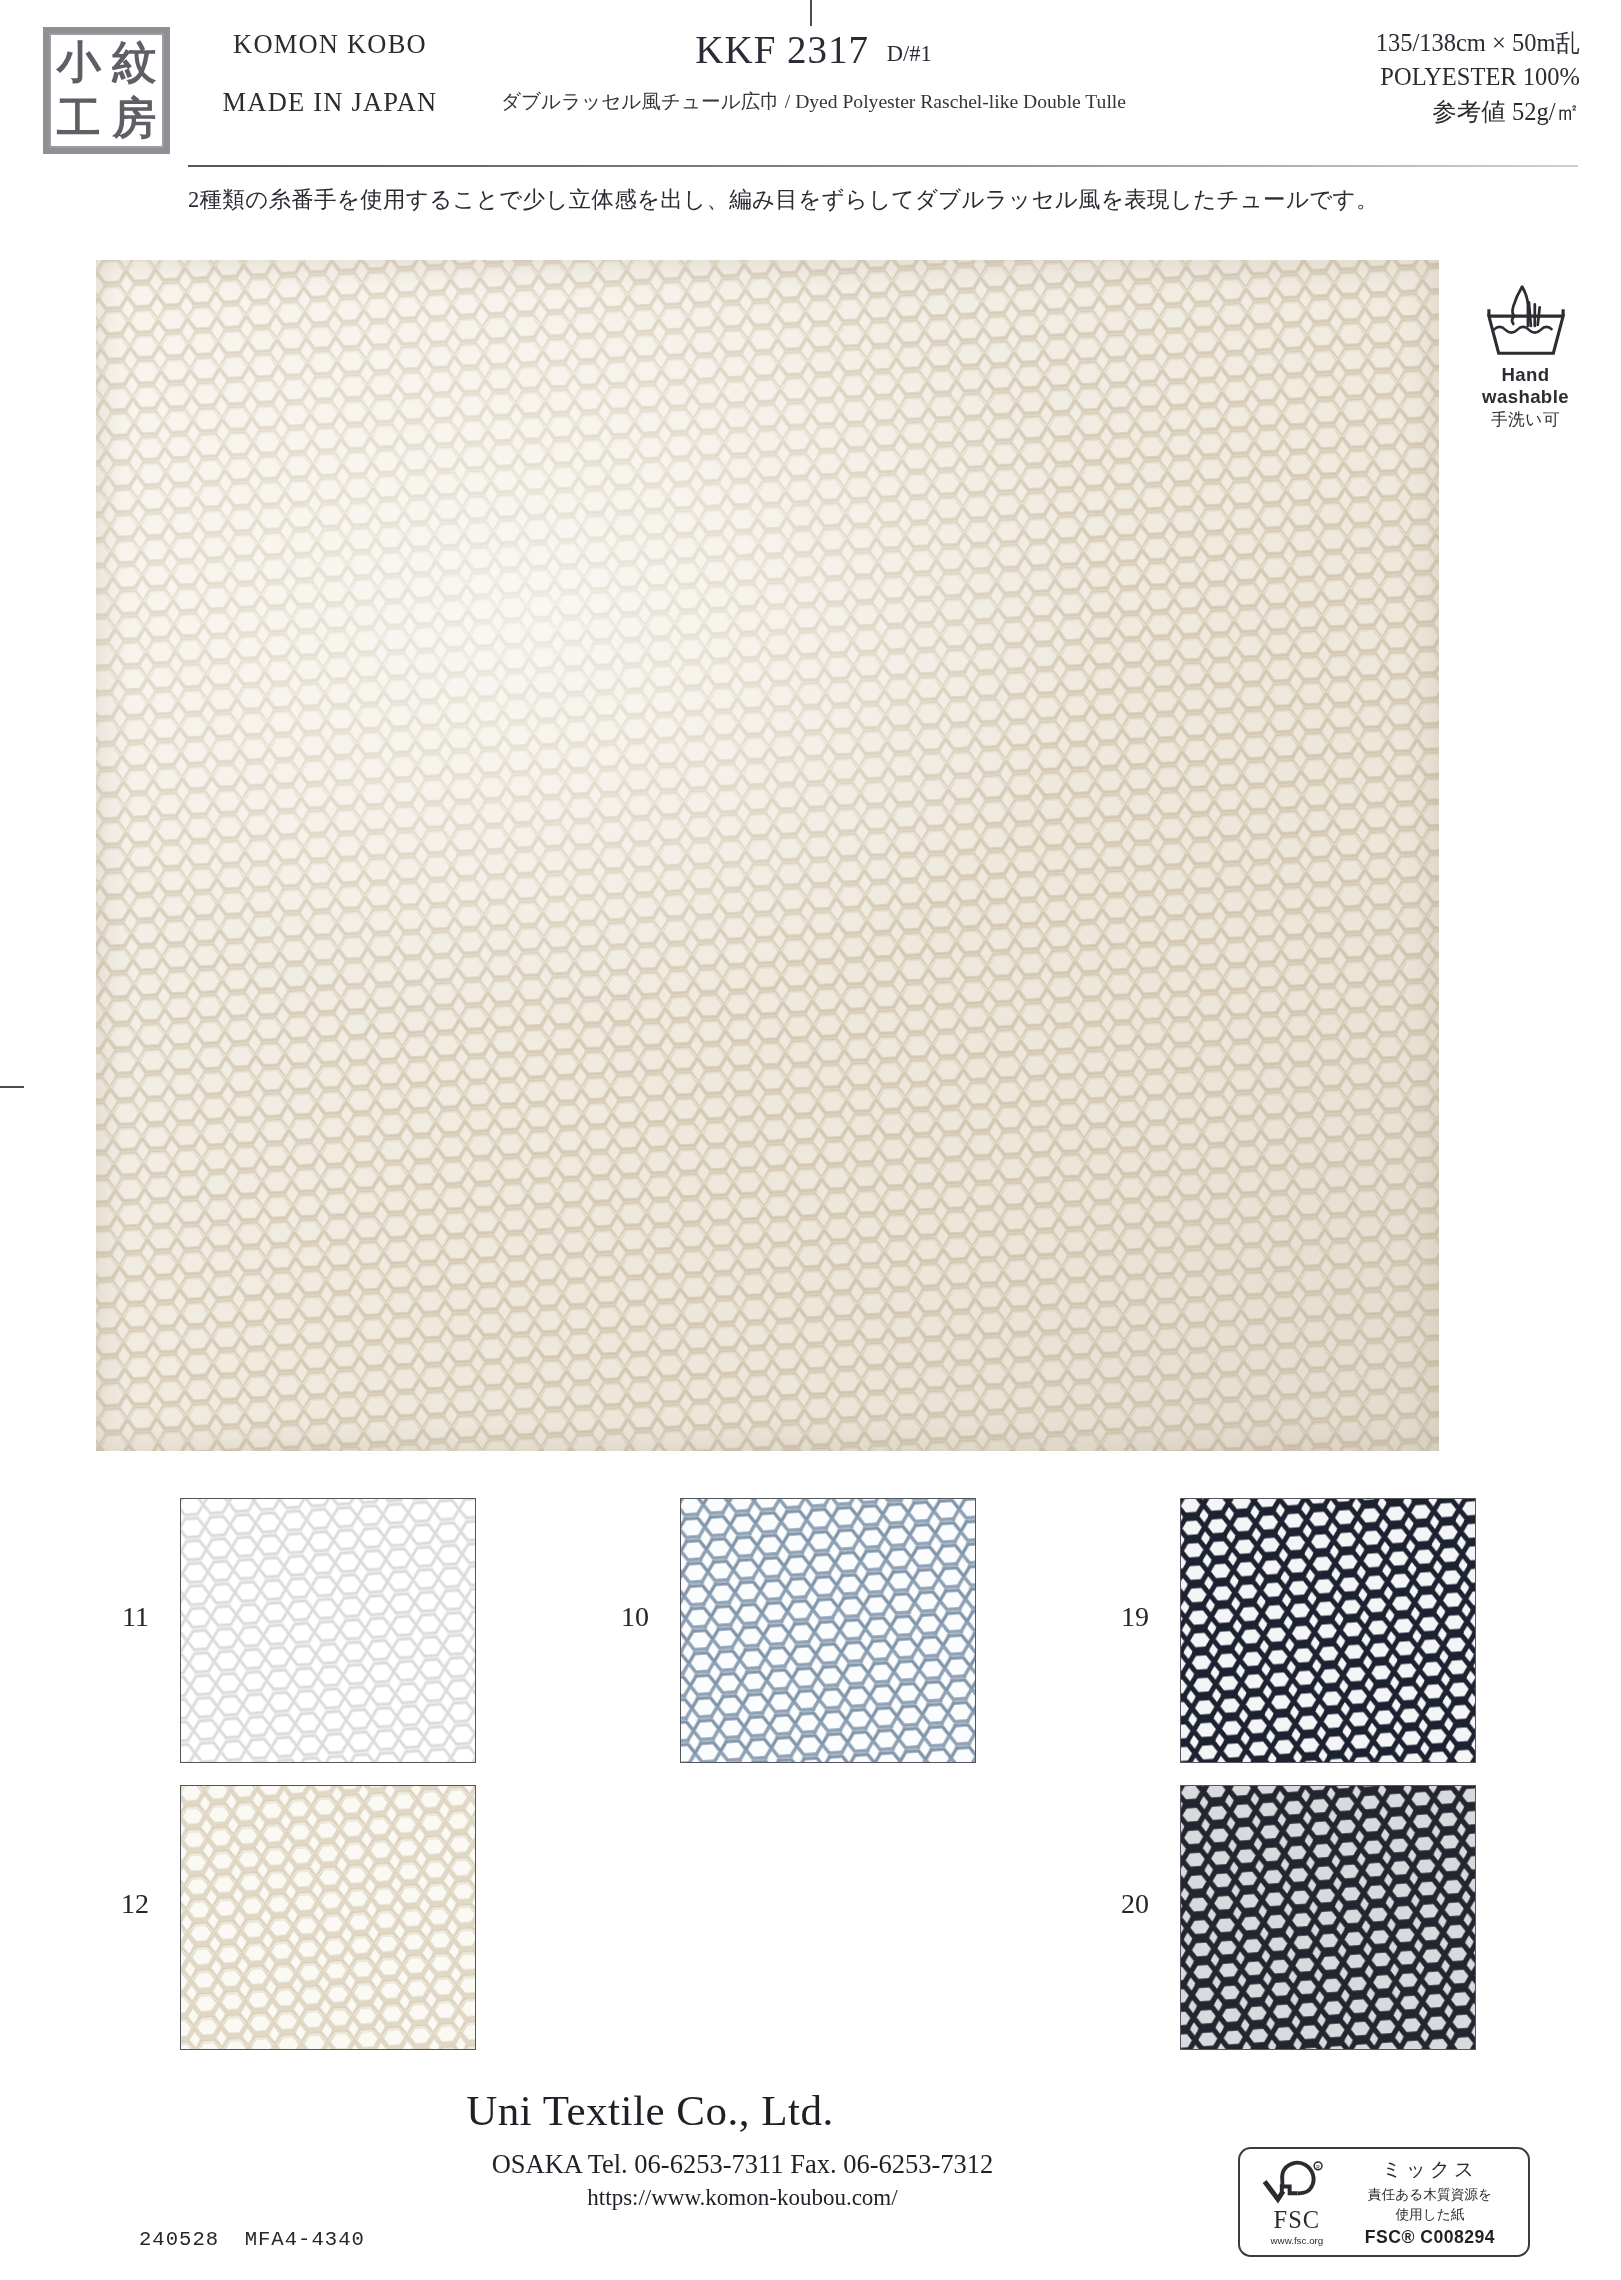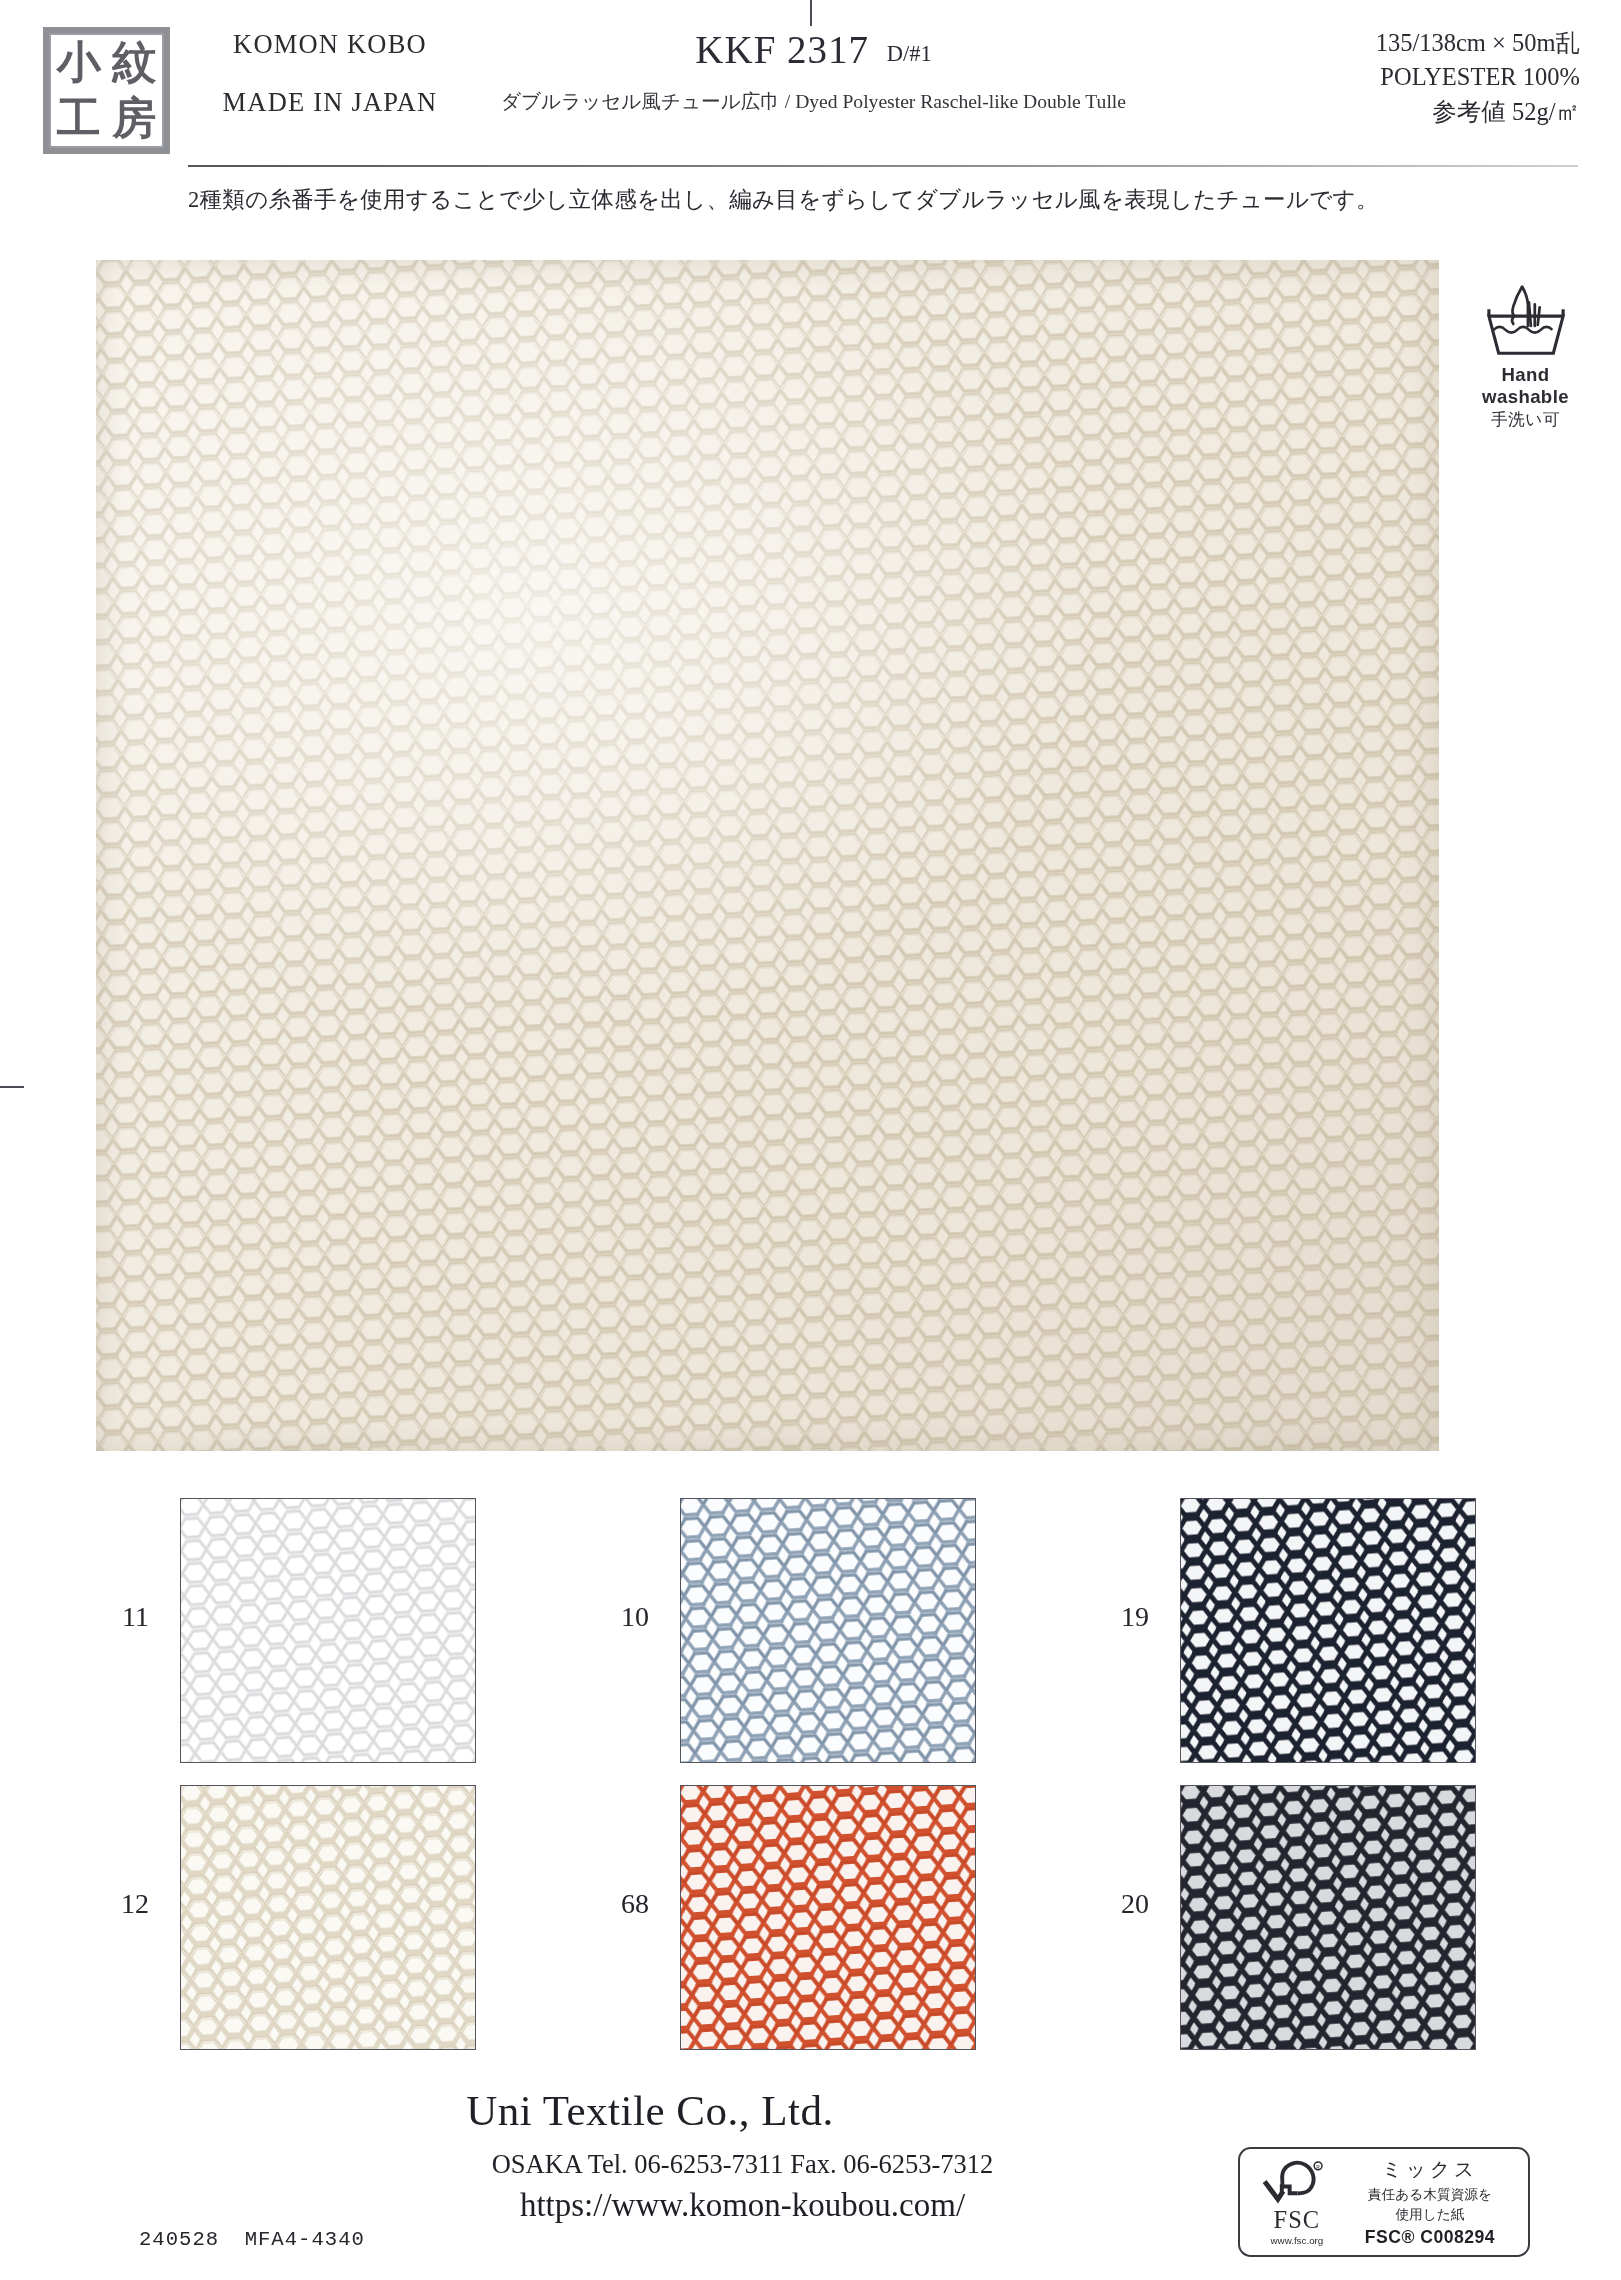--- a/index.html
+++ b/index.html
@@ -269,21 +269,21 @@
     position: absolute;
     left: 0;
     top: 61px;
     width: 1485px;
     text-align: center;
     font-size: 26.5px;
     line-height: 1.34;
     color: #1f1f26;
   }
   .contact div { white-space: nowrap; }
-  .contact .url { font-size: 33px; }
+  .contact .url { font-size: 23px; }
 
   .docnum {
     position: absolute;
     left: 139px;
     top: 2228px;
     font-family: "Liberation Mono", "DejaVu Sans Mono", monospace;
     font-size: 20.6px;
     color: #26262c;
     letter-spacing: 1px;
     white-space: nowrap;
@@ -525,42 +525,20 @@
             <g fill="none" stroke="#fffdf7" stroke-width="1" stroke-linecap="round" opacity="0.9">
               <path d="M1 11 L7.5 3 L19.5 3 L26 11"></path>
             </g>
           </pattern>
         </defs>
         <rect width="310" height="278" fill="url(#m12)"></rect>
       </svg>
     </div>
   </div>
 
-  <div class="swatch-cell" style="left:500px; top:287px;">
-    <div class="swatch-num">68</div>
-    <div class="swatch-img">
-      <svg class="swatch-tex" width="304" height="272" viewBox="0 0 310 278" preserveAspectRatio="none">
-        <defs>
-          <pattern id="m68" width="26" height="23" patternUnits="userSpaceOnUse" patternTransform="rotate(-4)">
-            <rect width="26" height="23" fill="#faf2ee"></rect>
-            <g fill="none" stroke="#d1502e" stroke-width="4.2" stroke-linecap="round">
-              <path d="M0 11.5 L6.5 2 L19.5 2 L26 11.5"></path>
-              <path d="M0 11.5 L6.5 21 L19.5 21 L26 11.5"></path>
-              <path d="M6.5 2 L6.5 -2"></path>
-              <path d="M19.5 21 L19.5 25"></path>
-            </g>
-            <g fill="none" stroke="#a83b1e" stroke-width="1" stroke-linecap="round" opacity="0.6">
-              <path d="M0 11.5 L6.5 2 L19.5 2 L26 11.5"></path>
-            </g>
-          </pattern>
-        </defs>
-        <rect width="310" height="278" fill="url(#m68)"></rect>
-      </svg>
-    </div>
-  </div>
 
   <div class="swatch-cell" style="left:1000px; top:287px;">
     <div class="swatch-num">20</div>
     <div class="swatch-img">
       <svg class="swatch-tex" width="304" height="272" viewBox="0 0 310 278" preserveAspectRatio="none">
         <defs>
           <pattern id="m20" width="26" height="23" patternUnits="userSpaceOnUse" patternTransform="rotate(-4)">
             <rect width="26" height="23" fill="#d9dade"></rect>
             <g fill="none" stroke="#23262e" stroke-width="5.4" stroke-linecap="round">
               <path d="M0 11.5 L6.5 2 L19.5 2 L26 11.5"></path>

